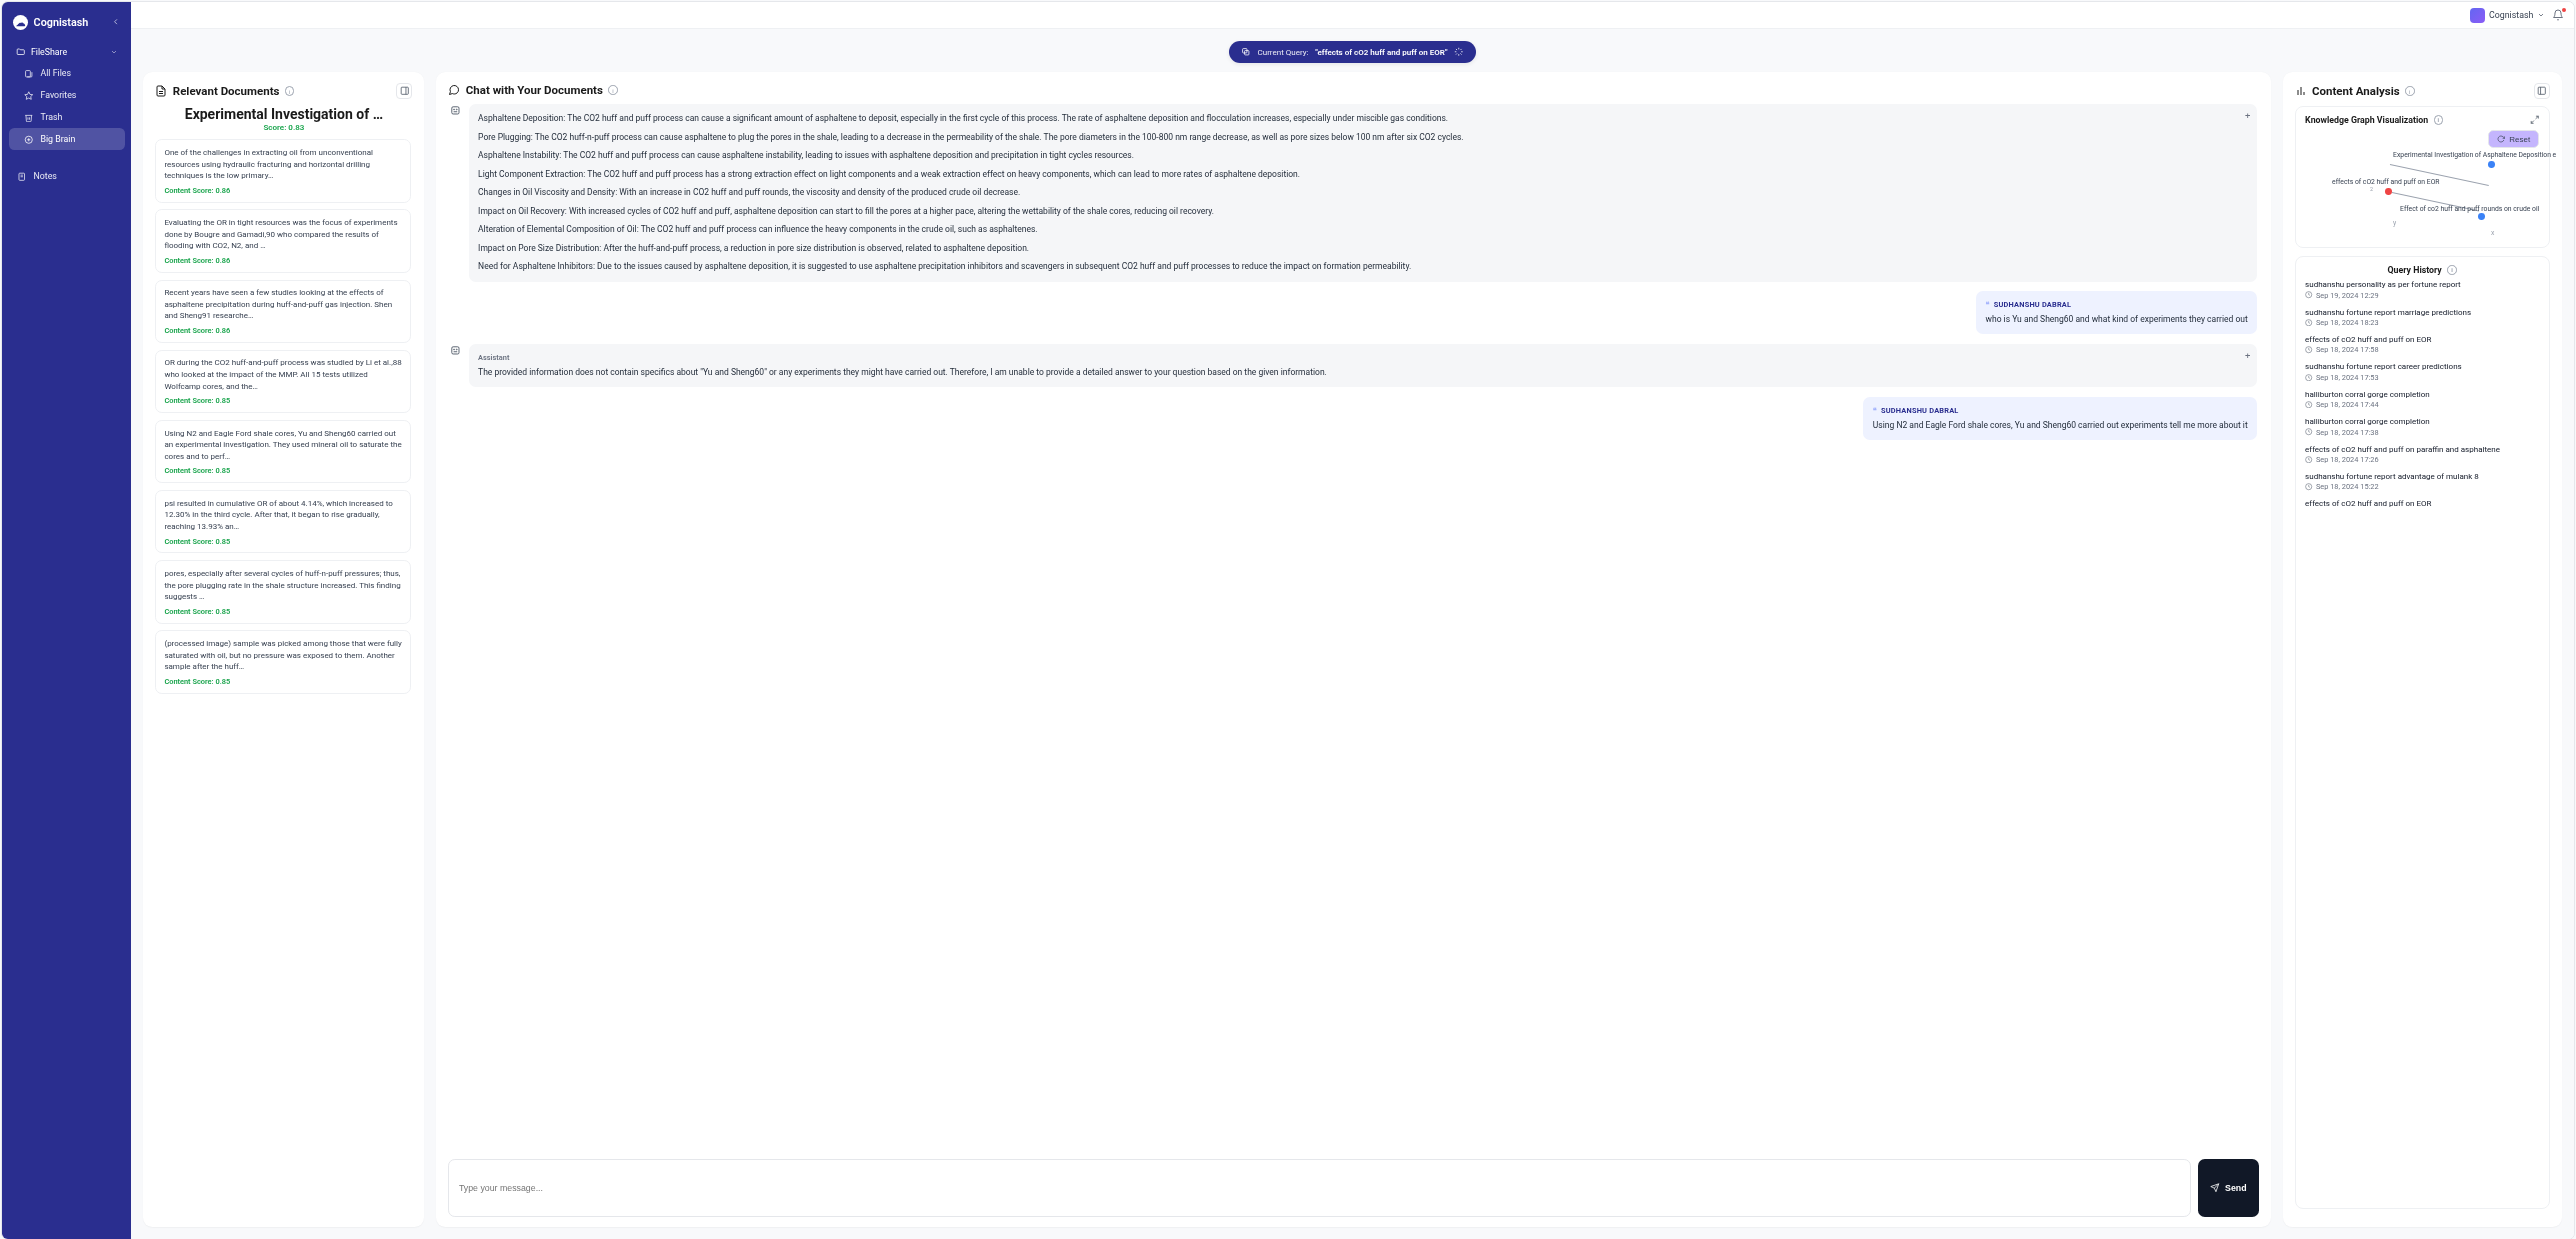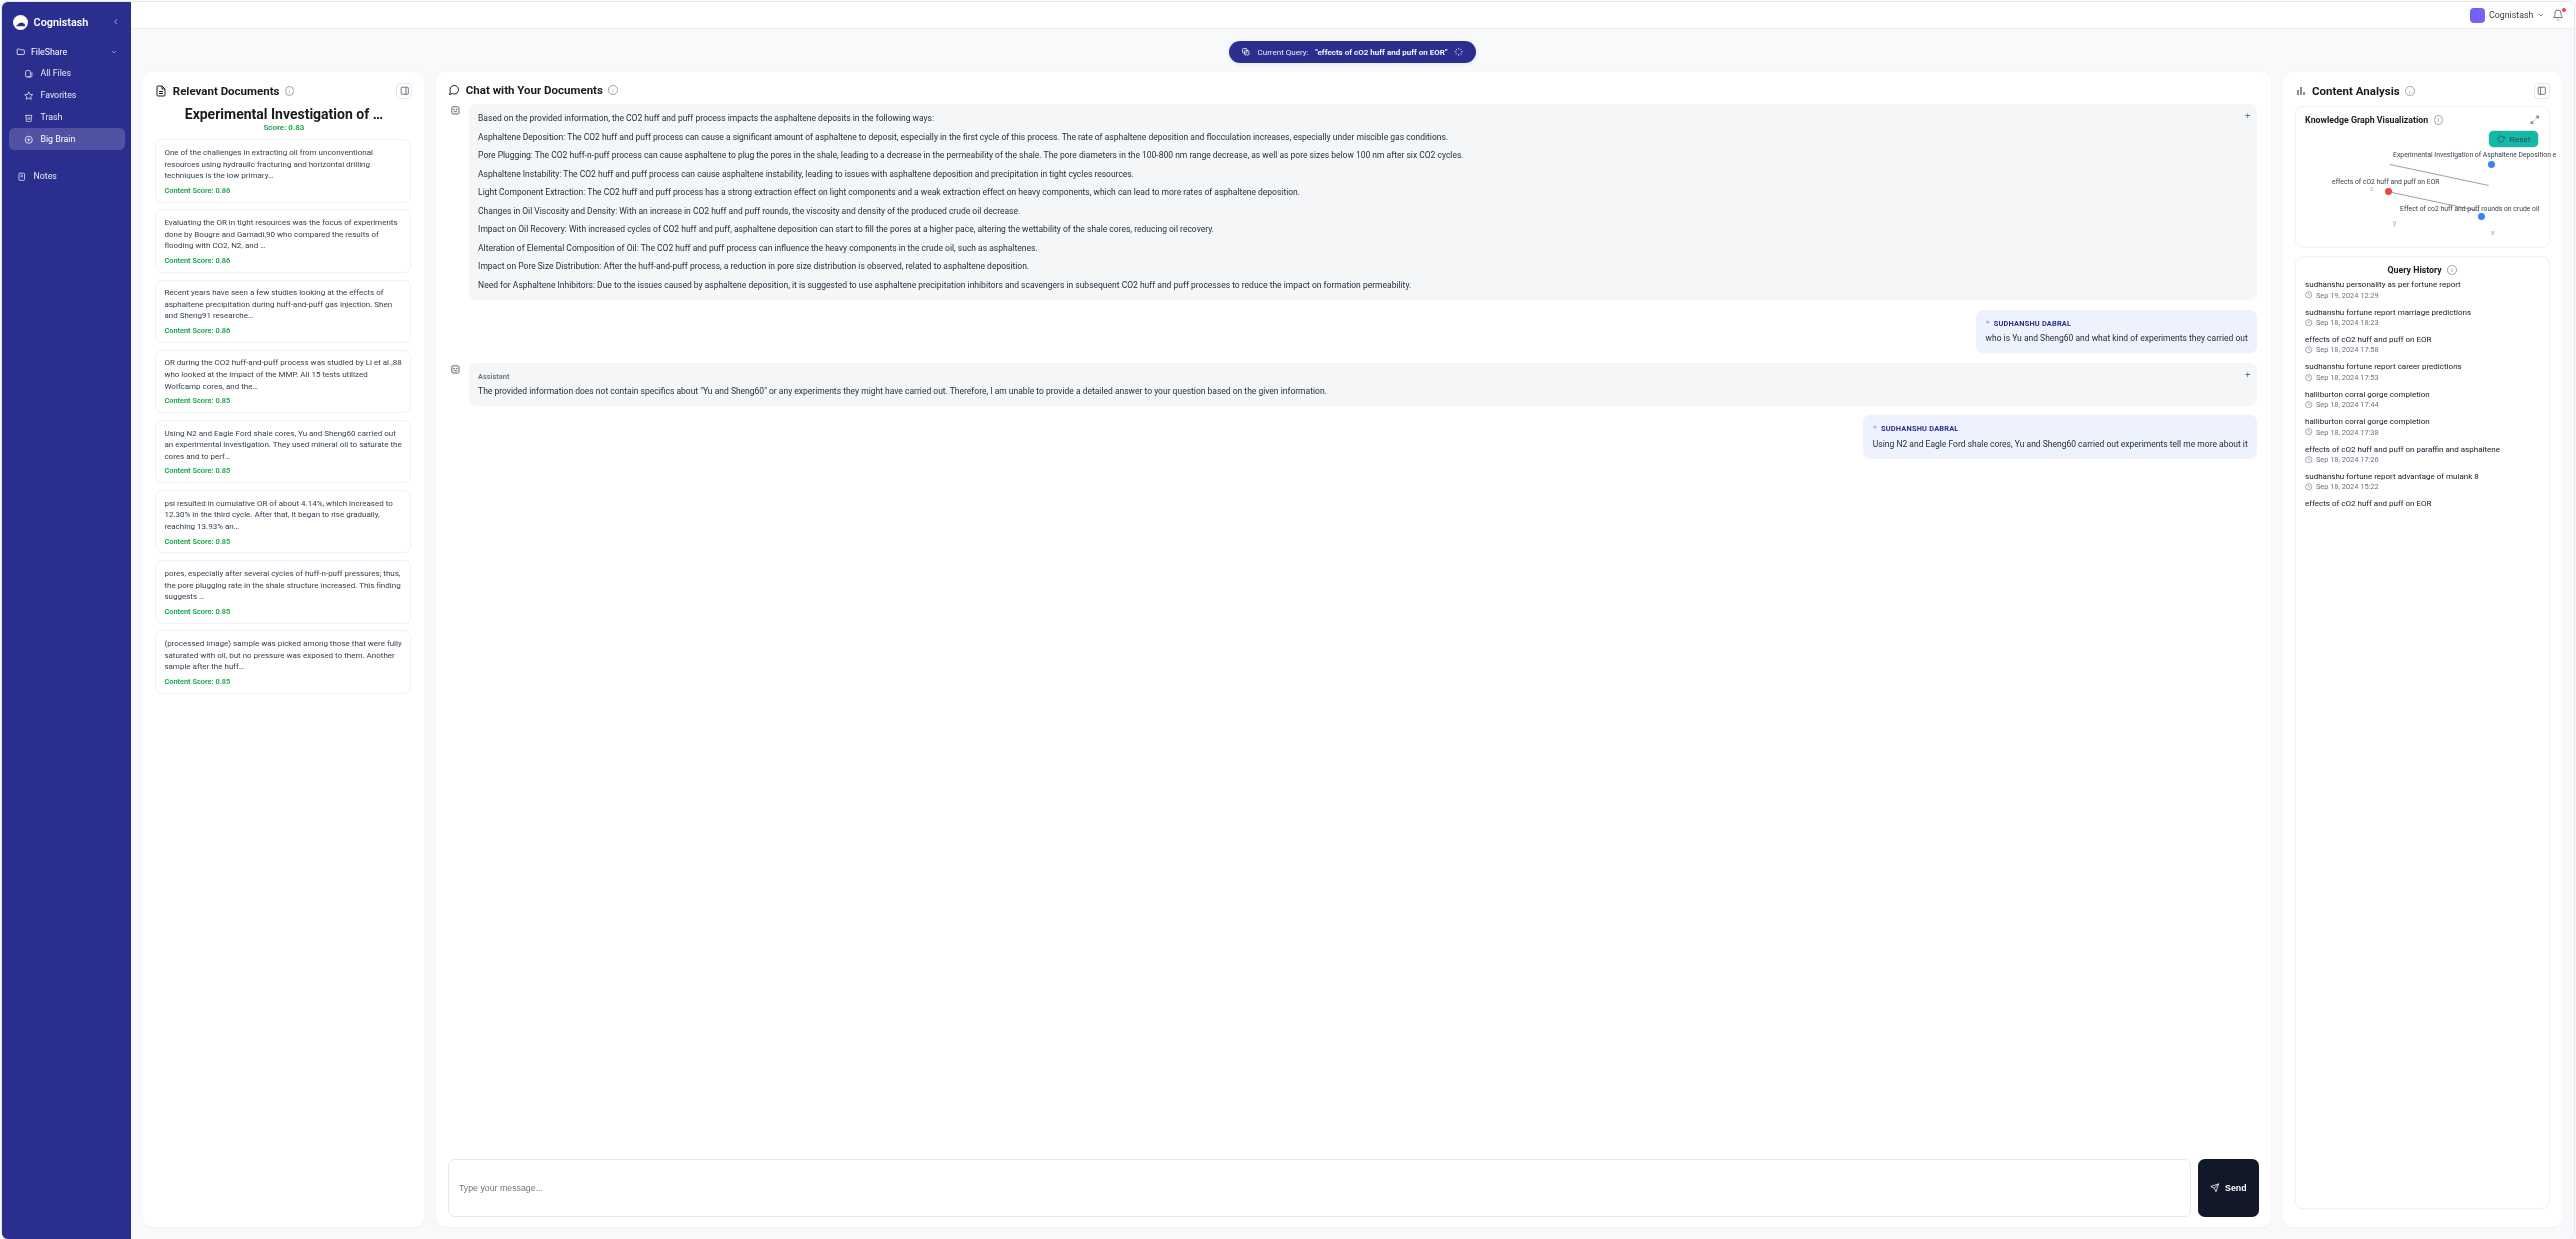--- a/index.html
+++ b/index.html
@@ -49,21 +49,21 @@
 .msg-user .bubble { background: #eef2ff; max-width: 58%; flex: initial; }
 .msg-user .sender { font-size: 7.4px; font-weight: 700; color: #2a2e8f; margin-bottom: 2.7px; letter-spacing: 0.2px; display:flex; align-items:center; gap:4px; }
 .msg-assistant .sender { font-size: 7.4px; font-weight: 600; color: #6b7280; margin-bottom: 2.7px; }
 .quote-ic { color: #a5b4fc; }
 .chat-input-row { display: flex; gap: 6.8px; margin-top: 6.8px; }
 .chat-input { flex: 1; border: 0.7px solid #e5e7eb; border-radius: 6.8px; padding: 6.8px 9.5px; font-size: 8.8px; outline: none; }
 .send-btn { background: #111827; color: #fff; border: none; border-radius: 6.8px; padding: 24px 12px; font-weight: 600; font-size: 8.8px; display:flex; align-items:center; gap:5.4px; cursor:pointer; }
 .ca-section { border: 0.7px solid #eef0f3; border-radius: 8px; padding: 8px 9.5px; margin-bottom: 8px; }
 .ca-head { display: flex; align-items: center; gap: 5.4px; font-weight: 700; font-size: 8.8px; margin-bottom: 5.4px; }
 .ca-head .expand { margin-left: auto; cursor: pointer; color:#4b5563; }
-.reset-btn { margin-left: auto; border: 0.7px solid #e5e7eb; background: #14b8a6; border-radius: 5.4px; padding: 3.4px 8px; font-size: 8px; display:flex; align-items:center; gap:4px; cursor:pointer; color:#374151; }
+.reset-btn { margin-left: auto; border: 0.7px solid #e5e7eb; background: #c4b5fd; border-radius: 5.4px; padding: 3.4px 8px; font-size: 8px; display:flex; align-items:center; gap:4px; cursor:pointer; color:#374151; }
 .graph { position: relative; height: 88px; margin-top: 2.7px; font-size: 6.8px; color: #374151; }
 .graph .lbl { position: absolute; white-space: nowrap; }
 .dot { width: 6.8px; height: 6.8px; border-radius: 50%; position: absolute; }
 .line { position:absolute; height:0.7px; background:#9ca3af; transform-origin:left center; }
 .axis { position:absolute; font-size:6.8px; color:#9ca3af; }
 .history-list { max-height: 230px; overflow-y: auto; display: flex; flex-direction: column; gap: 8px; }
 .hist-item { font-size: 8px; cursor: pointer; }
 .hist-title { color: #111827; margin-bottom: 1.4px; }
 .hist-time { color: #6b7280; font-size: 7.4px; display:flex; align-items:center; gap:3.4px; }
 .bubble p + p { margin-top: 5.4px; }
@@ -237,21 +237,20 @@
             <span class="msg-ic">
               <svg width="10.8" height="10.8" viewBox="0 0 24 24" fill="none" stroke="currentColor" stroke-width="2">
                   <rect x="4" y="4" width="16" height="16" rx="3"></rect>
                   <circle cx="9" cy="10" r="1"></circle>
                   <circle cx="15" cy="10" r="1"></circle>
                   <path d="M8 15h8"></path>
                 </svg>
             </span>
             <div class="bubble">
               <span class="plus">+</span>
-              <p>Based on the provided information, the CO2 huff and puff process impacts the asphaltene deposits in the following ways:</p>
               <p>Asphaltene Deposition: The CO2 huff and puff process can cause a significant amount of asphaltene to deposit, especially in the first cycle of this process. The rate of asphaltene deposition and flocculation increases, especially under miscible gas conditions.</p>
               <p>Pore Plugging: The CO2 huff-n-puff process can cause asphaltene to plug the pores in the shale, leading to a decrease in the permeability of the shale. The pore diameters in the 100-800 nm range decrease, as well as pore sizes below 100 nm after six CO2 cycles.</p>
               <p>Asphaltene Instability: The CO2 huff and puff process can cause asphaltene instability, leading to issues with asphaltene deposition and precipitation in tight cycles resources.</p>
               <p>Light Component Extraction: The CO2 huff and puff process has a strong extraction effect on light components and a weak extraction effect on heavy components, which can lead to more rates of asphaltene deposition.</p>
               <p>Changes in Oil Viscosity and Density: With an increase in CO2 huff and puff rounds, the viscosity and density of the produced crude oil decrease.</p>
               <p>Impact on Oil Recovery: With increased cycles of CO2 huff and puff, asphaltene deposition can start to fill the pores at a higher pace, altering the wettability of the shale cores, reducing oil recovery.</p>
               <p>Alteration of Elemental Composition of Oil: The CO2 huff and puff process can influence the heavy components in the crude oil, such as asphaltenes.</p>
               <p>Impact on Pore Size Distribution: After the huff-and-puff process, a reduction in pore size distribution is observed, related to asphaltene deposition.</p>
               <p>Need for Asphaltene Inhibitors: Due to the issues caused by asphaltene deposition, it is suggested to use asphaltene precipitation inhibitors and scavengers in subsequent CO2 huff and puff processes to reduce the impact on formation permeability.</p>
             </div>

